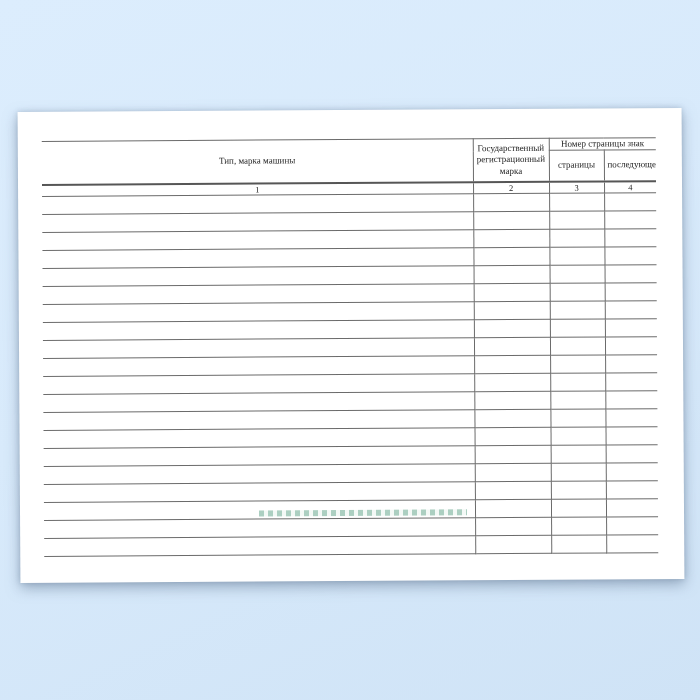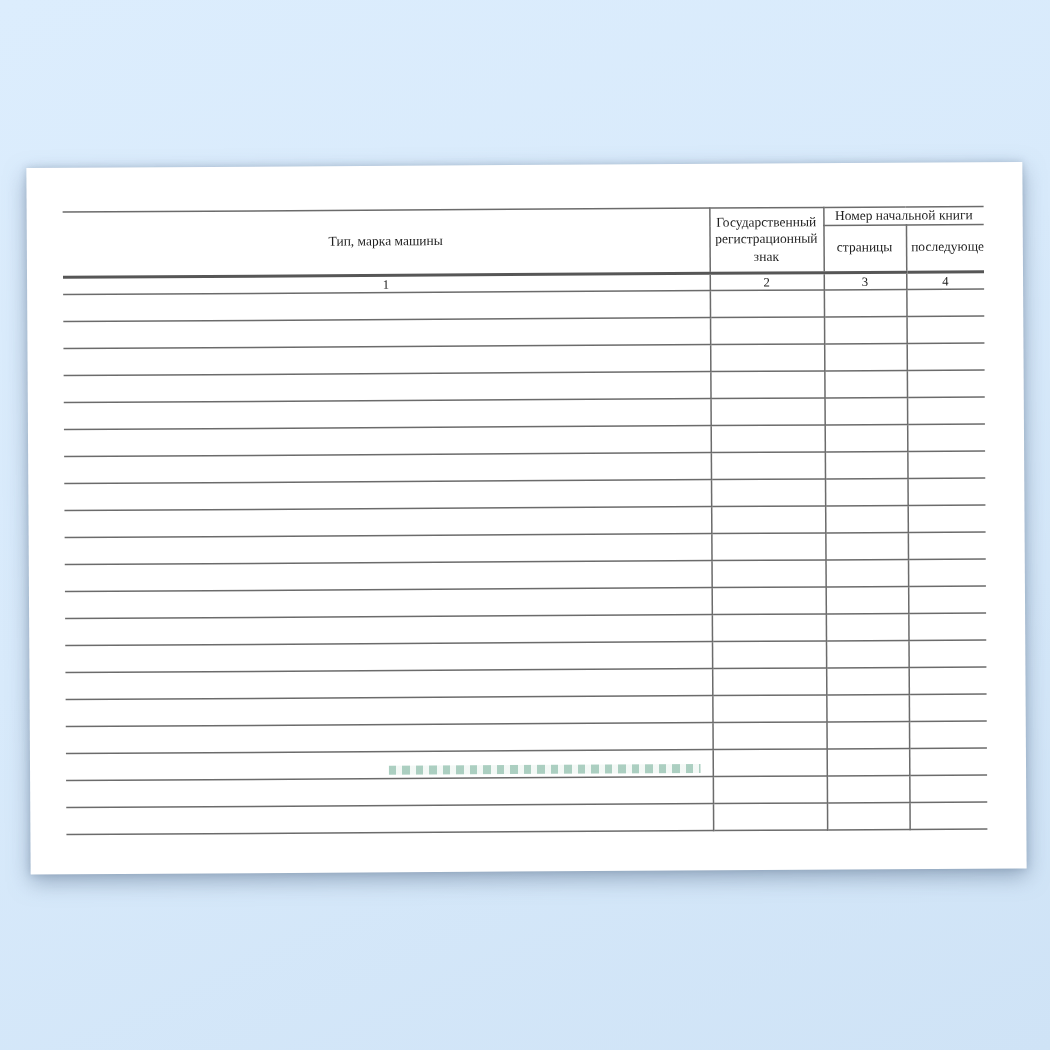--- a/index.html
+++ b/index.html
@@ -68,22 +68,22 @@
     <table class="form-table">
       <colgroup>
         <col class="c1">
           <col class="c2">
           <col class="c3">
           <col class="c4">
       </colgroup>
       <thead>
         <tr class="group-row">
           <th rowspan="2">Тип, марка машины</th>
-          <th rowspan="2">Государственный регистрационный знак</th>
-          <th colspan="2">Номер начальной книги</th>
+          <th rowspan="2">Государственный регистрационный марка</th>
+          <th colspan="2">Номер страницы знак</th>
         </tr>
         <tr class="sub-row">
           <th>страницы</th>
           <th>последующей</th>
         </tr>
         <tr class="num-row">
           <td>1</td>
           <td>2</td>
           <td>3</td>
           <td>4</td>

